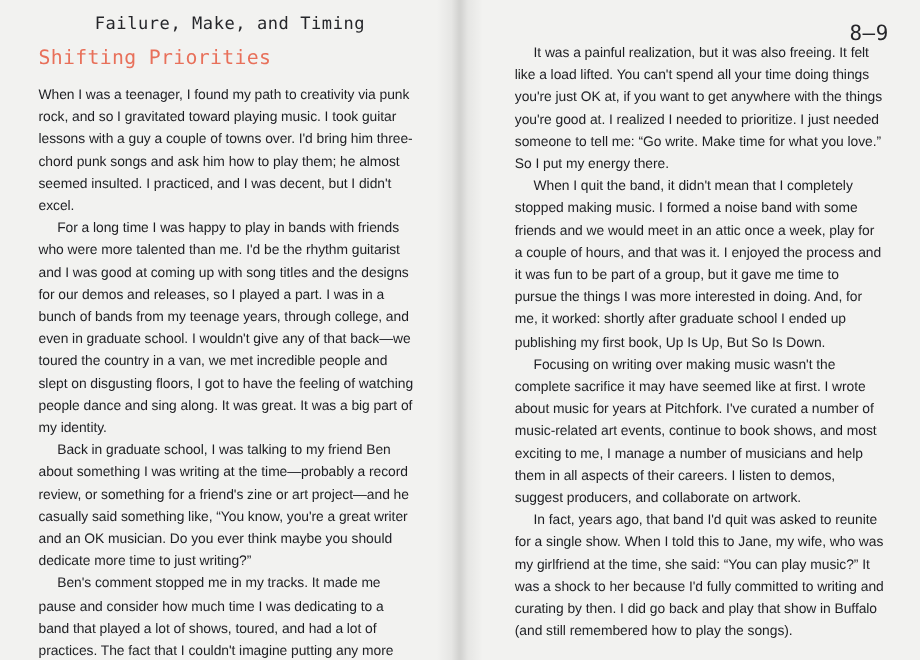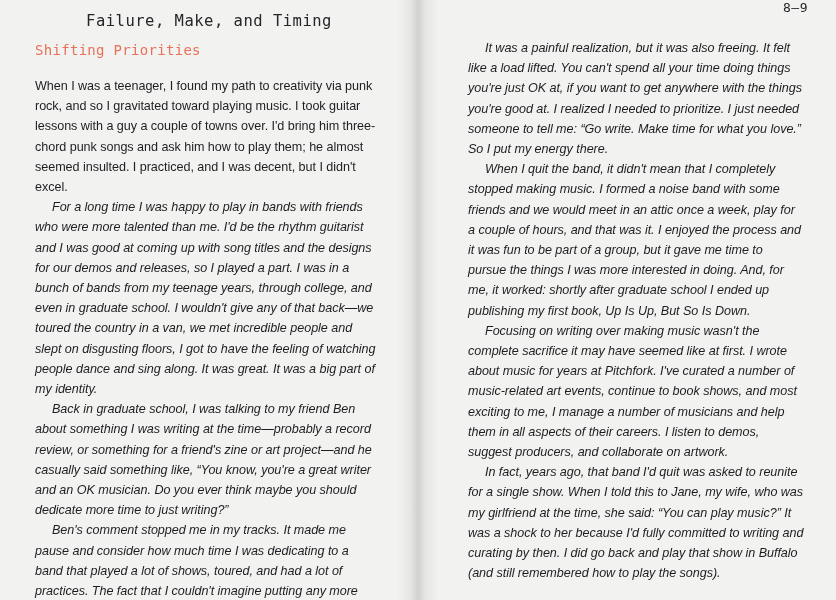--- a/index.html
+++ b/index.html
@@ -55,34 +55,34 @@
     left: 0;
     width: 418px;
     text-align: center;
     font-family: "DejaVu Sans Mono", monospace;
     font-size: 15.5px;
     letter-spacing: 0.5px;
     color: #25262a;
   }
   .folio {
     position: absolute;
-    top: 0;
+    top: 19px;
     right: 28px;
     font-family: "DejaVu Sans Mono", monospace;
-    font-size: 13px;
+    font-size: 19px;
     letter-spacing: 0.5px;
     color: #25262a;
   }
 
   .section-head {
     position: absolute;
     top: 42px;
     left: 35px;
     font-family: "DejaVu Sans Mono", monospace;
-    font-size: 14px;
+    font-size: 18px;
     letter-spacing: 0.3px;
     color: #e8705a;
   }
 
   .column {
     position: absolute;
     font-size: 12.6px;
     line-height: 20.2px;
     color: #1d1e22;
     text-align: left;
@@ -95,21 +95,20 @@
   .col-right {
     top: 38px;
     left: 50px;
     width: 336px;
   }
   .column p {
     margin: 0;
   }
   .column p.indent {
     text-indent: 17px;
-    font-style: italic;
   }
   .tight {
     letter-spacing: -0.05px;
   }
 </style>
 </head>
 <body>
 
 <div class="book">
 

